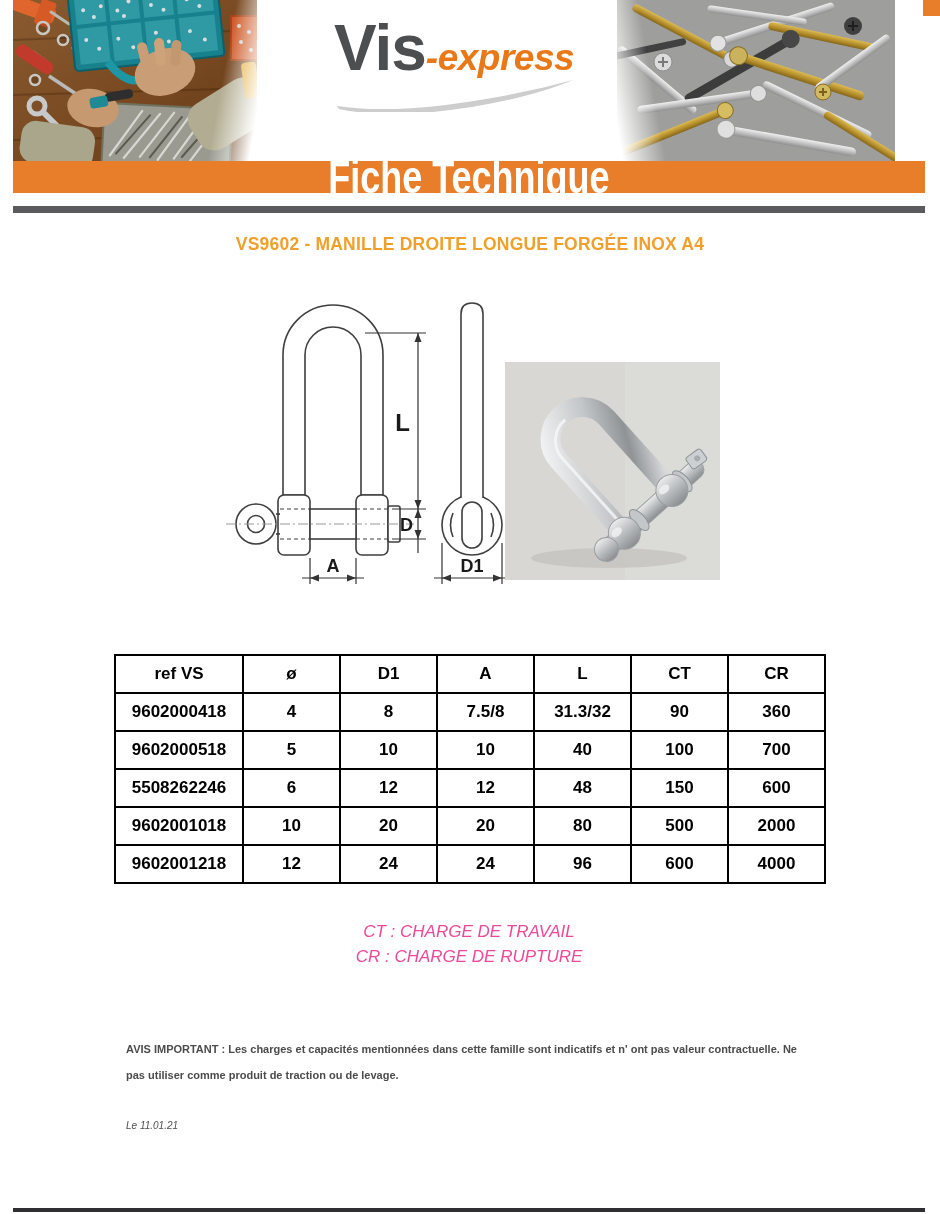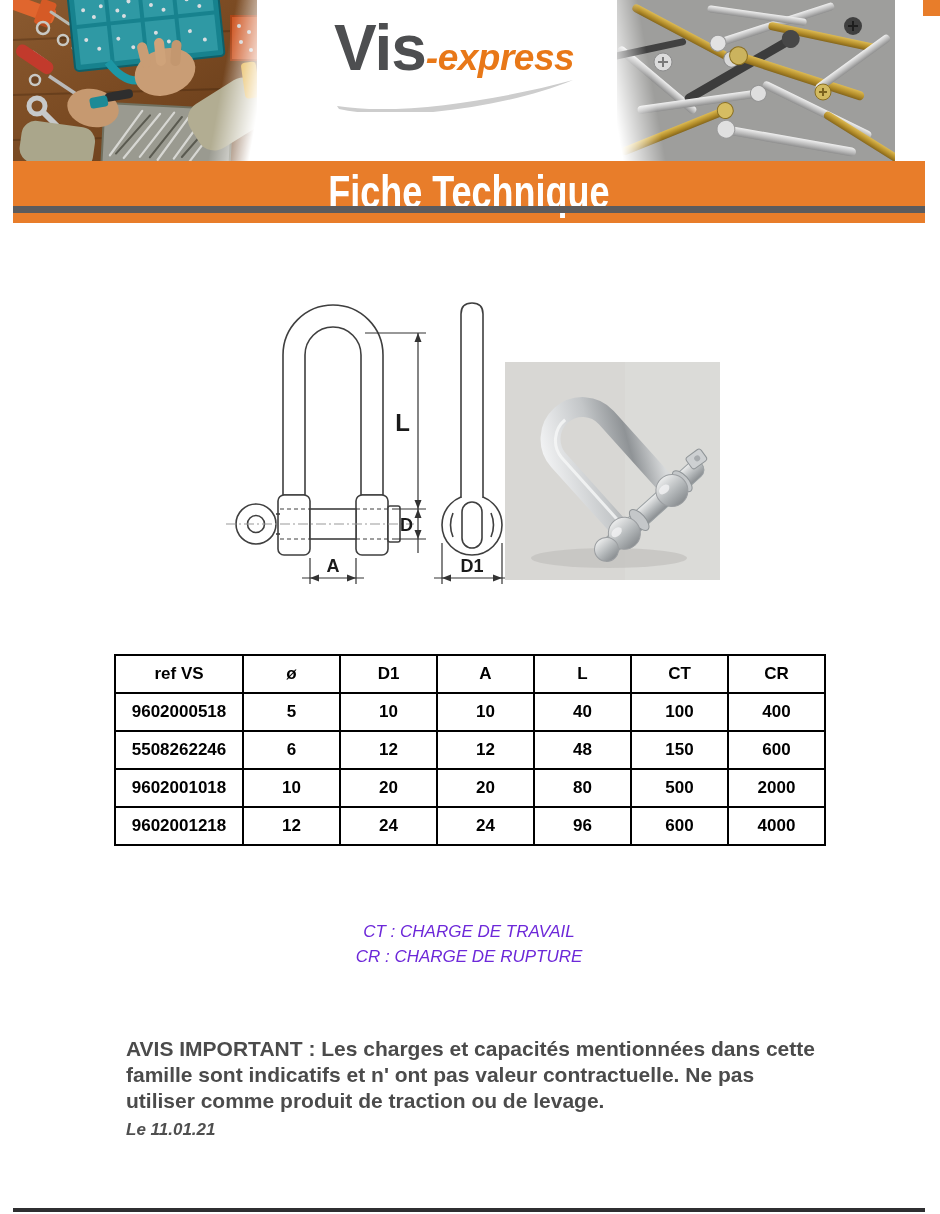--- a/index.html
+++ b/index.html
@@ -17,45 +17,45 @@
   .photo-right { position:absolute; right:0; top:0; width:278px; height:161px;
     -webkit-mask-image:linear-gradient(260deg,#000 84%,transparent 98%);
             mask-image:linear-gradient(260deg,#000 84%,transparent 98%); }
   .corner-notch { position:absolute; right:0; top:0; width:17px; height:16px; background:#e87d2a; }
   .logo { position:absolute; left:50%; top:16px; transform:translateX(-50%); text-align:center; white-space:nowrap; }
   .logo-line { line-height:1; }
   .brand-primary { font-weight:bold; font-size:64px; color:#4d4e50; letter-spacing:-1px; }
   .brand-secondary { font-weight:bold; font-style:italic; font-size:37px; color:#e87818; letter-spacing:-0.5px; }
   .swoosh { display:block; margin:-2px auto 0 auto; }
   
-  .banner { position:absolute; left:13px; top:161px; width:912px; height:62px; background:#e87d2a;
+  .banner { position:absolute; left:13px; top:161px; width:912px; height:32px; background:#e87d2a;
             display:flex; align-items:center; justify-content:center; }
   .banner-text { color:#ffffff; font-weight:bold; font-size:45px; line-height:1;
                  display:inline-block; transform:scale(0.8,1.02); letter-spacing:0px; }
   .divider-bar { position:absolute; left:13px; top:206px; width:912px; height:7px; background:#5b5b5d; }
   
   .product-title { position:absolute; left:0; top:234px; width:100%; text-align:center;
                    color:#efa02c; font-weight:bold; font-size:17.5px; letter-spacing:0.2px; }
   
   .tech-drawing { position:absolute; left:220px; top:288px; }
   .product-photo { position:absolute; left:505px; top:362px; width:215px; height:218px; }
   
   .spec-table { position:absolute; left:114px; top:654px; border-collapse:collapse; }
   .spec-table th, .spec-table td {
     border:2px solid #000; height:38px; text-align:center; vertical-align:middle;
     font-weight:bold; font-size:17px; color:#000; background:#fff; padding:0 8px;
   }
   .col-ref { width:128px; } .col-std { width:97px; }
   
   .legend { position:absolute; left:114px; top:919px; width:710px; text-align:center;
-            font-style:italic; font-size:17px; color:#6d28d9; line-height:25px; }
+            font-style:italic; font-size:17px; color:#ec4899; line-height:25px; }
   
   .notice { position:absolute; left:126px; top:1036px; width:692px;
-            font-weight:bold; font-size:21px; color:#4b4b4b; line-height:26px; }
-  .doc-date { position:absolute; left:126px; top:1120px; font-style:italic; font-size:17px; color:#4f4f4f;font-weight:bold; }
+            font-weight:bold; font-size:11px; color:#4b4b4b; line-height:26px; }
+  .doc-date { position:absolute; left:126px; top:1120px; font-style:italic; font-size:10px; color:#4f4f4f; }
   .bottom-bar { position:absolute; left:13px; top:1208px; width:912px; height:4px; background:#2f2f31; }
 </style>
 </head>
 <body>
 
 <div class="page">
 
   <div class="header-photos">
 
     <svg class="photo-left" viewBox="0 0 244 161" preserveAspectRatio="none">
@@ -272,20 +272,21 @@
     </svg>
   </div>
 
   <div class="corner-notch"></div>
 
   <div class="banner">
     <span class="banner-text">Fiche Technique</span>
   </div>
   <div class="divider-bar"></div>
 
+  <div class="product-title">VS9602 - MANILLE DROITE LONGUE FORGÉE INOX A4</div>
 
   <svg class="tech-drawing" width="300" height="300" viewBox="0 0 300 300">
     <g stroke="#3f3f3f" stroke-width="1.6" fill="#ffffff">
 
       <path d="M 63 207 L 63 67 A 50 50 0 0 1 163 67 L 163 207 L 141 207 L 141 67 A 28 28 0 0 0 85 67 L 85 207 Z"></path>
 
       <rect x="58" y="207" width="32" height="60" rx="6"></rect>
       <rect x="136" y="207" width="32" height="60" rx="6"></rect>
 
       <line x1="56" y1="226" x2="60" y2="226" fill="none"></line>
@@ -384,27 +385,36 @@
         <th class="col-std">ø</th>
         <th class="col-std">D1</th>
         <th class="col-std">A</th>
         <th class="col-std">L</th>
         <th class="col-std">CT</th>
         <th class="col-std">CR</th>
       </tr>
     </thead>
     <tbody>
       <tr>
+        <td>9602000418</td>
+          <td>4</td>
+          <td>8</td>
+          <td>7.5/8</td>
+          <td>31.3/32</td>
+          <td>90</td>
+          <td>360</td>
+      </tr>
+      <tr>
         <td>9602000518</td>
           <td>5</td>
           <td>10</td>
           <td>10</td>
           <td>40</td>
           <td>100</td>
-          <td>400</td>
+          <td>700</td>
       </tr>
       <tr>
         <td>5508262246</td>
           <td>6</td>
           <td>12</td>
           <td>12</td>
           <td>48</td>
           <td>150</td>
           <td>600</td>
       </tr>

